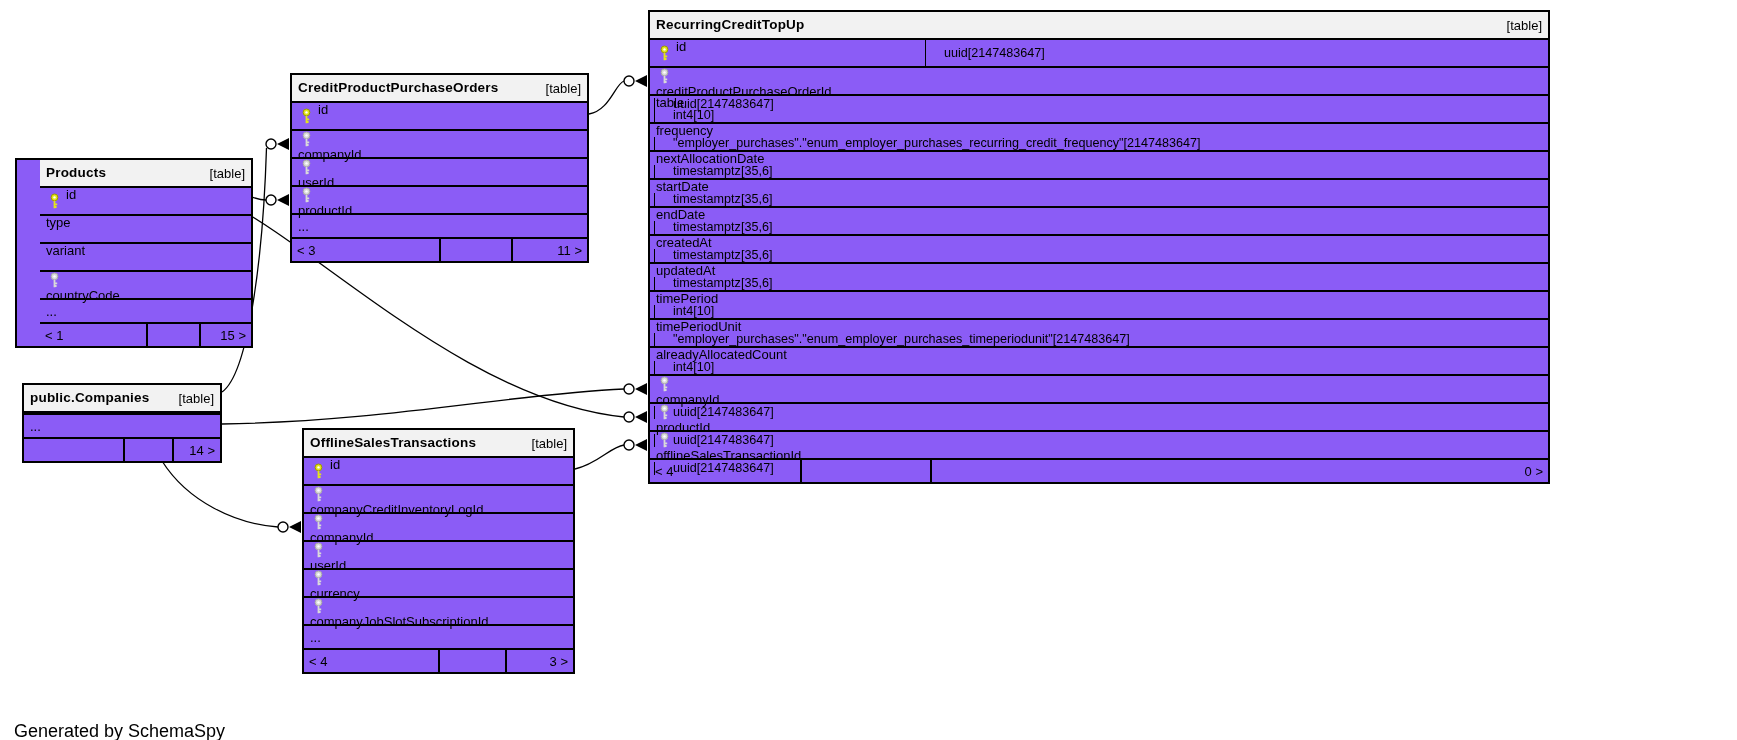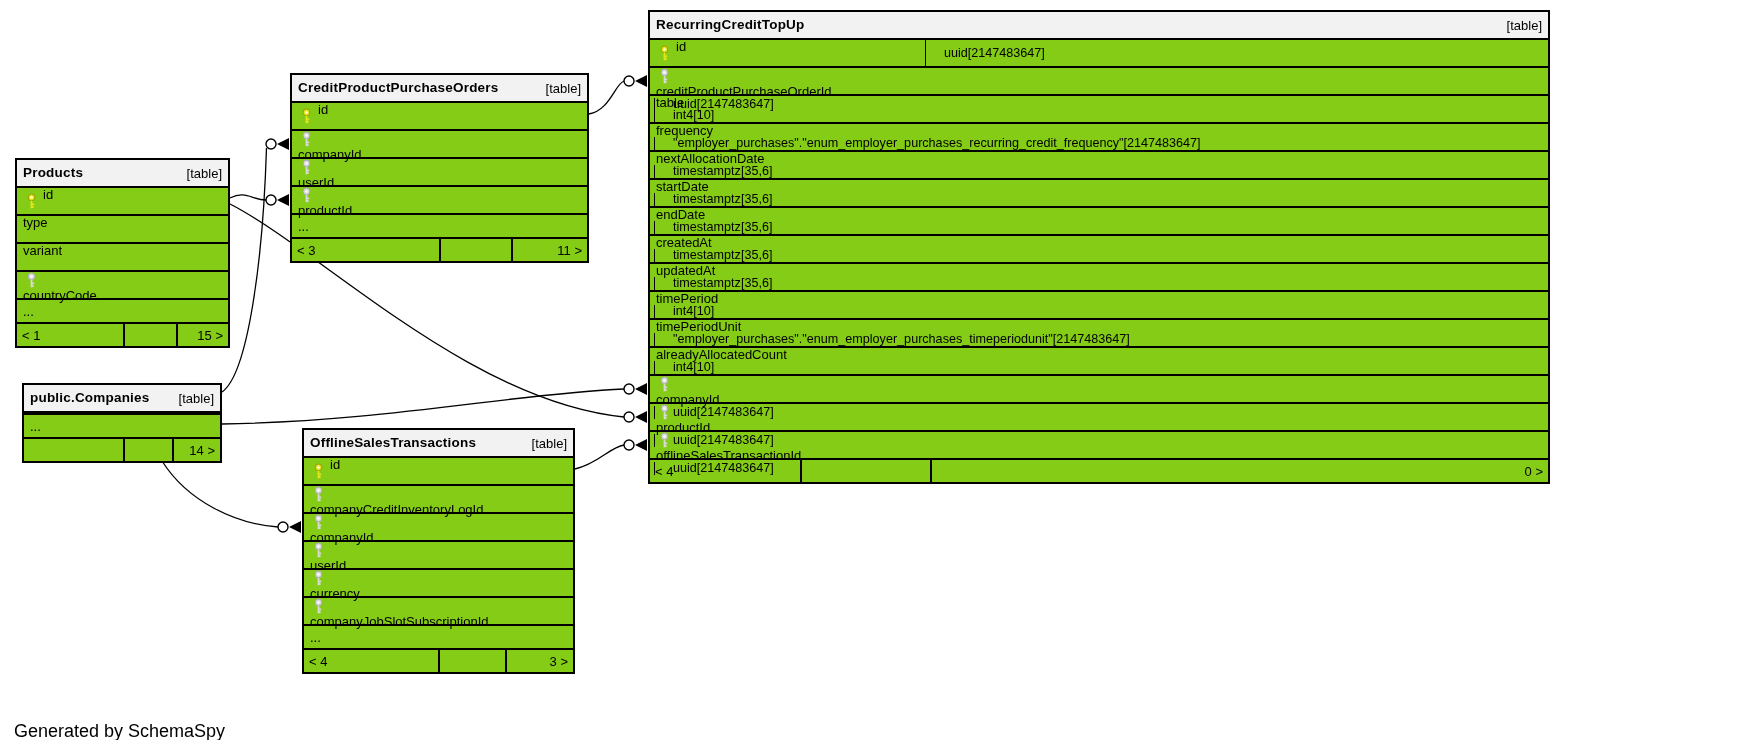--- a/index.html
+++ b/index.html
@@ -1,19 +1,19 @@
 <!DOCTYPE html>
 <html><head>
 <meta charset="utf-8">
 <style>
   html,body{margin:0;padding:0;background:#fff;}
   #canvas{position:relative;width:1737px;height:740px;background:#ffffff;overflow:hidden;
           font-family:"Liberation Sans","DejaVu Sans",sans-serif;color:#000;}
   #edges{position:absolute;left:0;top:0;z-index:1;}
-  .tbl{position:absolute;z-index:2;background:#84cc16;border:2px solid #000;font-size:13px;line-height:1;}
+  .tbl{position:absolute;z-index:2;background:#8b5cf6;border:2px solid #000;font-size:13px;line-height:1;}
   .hd{display:flex;justify-content:space-between;align-items:center;height:26px;
       background:#f2f2f2;border-bottom:2px solid #000;padding:0 6px;}
   .ttl{font-weight:bold;font-size:13.5px;letter-spacing:.2px;}
   .badge{font-size:13px;}
   .r{display:flex;height:26px;padding-left:4px;}
   .rows .r + .r{border-top:2px solid #000;flex-direction:column;}
   .keyw{width:20px;display:inline-flex;justify-content:center;align-items:center;flex:none;}
   .nm{flex:1;white-space:nowrap;padding-left:2px;}
   .typed .nm{flex:none;width:249px;}
   .ty{flex:1;align-self:stretch;display:flex;align-items:center;border-left:1.5px solid #000;
@@ -240,21 +240,21 @@
           <span class="nm">productId</span>
         </div>
       </div>
       <div class="ell">...</div>
       <div class="ft">
         <span class="c1">&lt; 3</span>
         <span class="c2"></span>
         <span class="c3">11 &gt;</span>
       </div>
     </div>
-  <div class="tbl" style="left:15px;top:158px;width:211px;">
+  <div class="tbl" style="left:15px;top:158px;width:211px;padding-left:23px;">
       <div class="hd" style="background:#f2f2f2">
         <span class="ttl">Products</span>
         <span class="badge">[table]</span>
       </div>
       <div class="rows">
         <div class="r">
           <span class="keyw">
             <svg width="11" height="17" viewBox="0 0 11 17">
               <circle cx="5.5" cy="4.4" r="3.4" fill="#e3e51c" stroke="#9a9a00" stroke-width="1"></circle>
               <circle cx="5.5" cy="4.4" r="1.2" fill="#ffffff"></circle>

